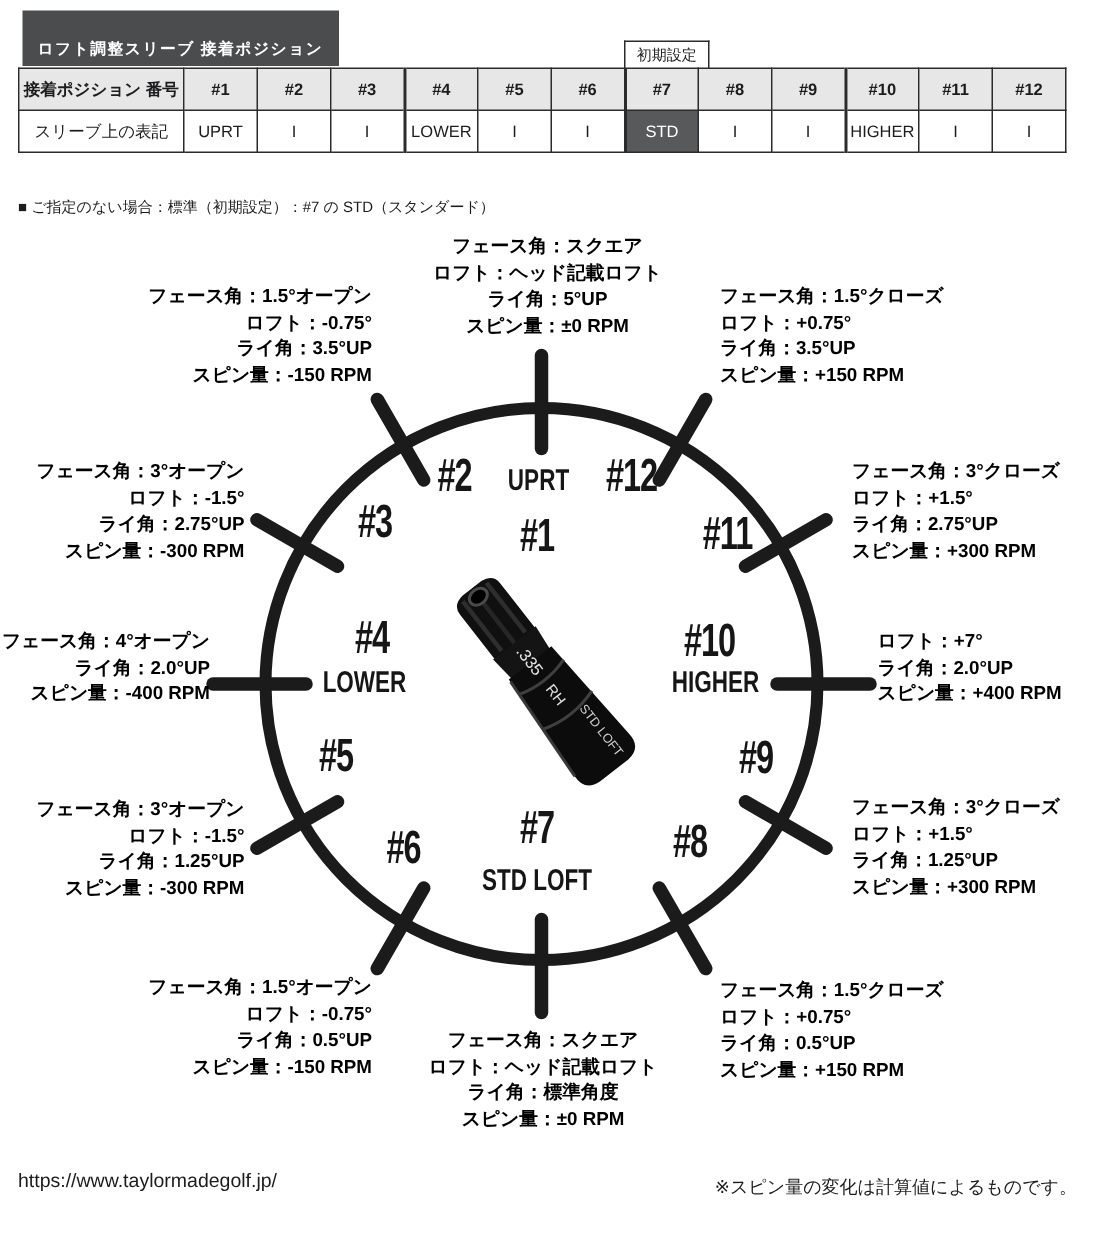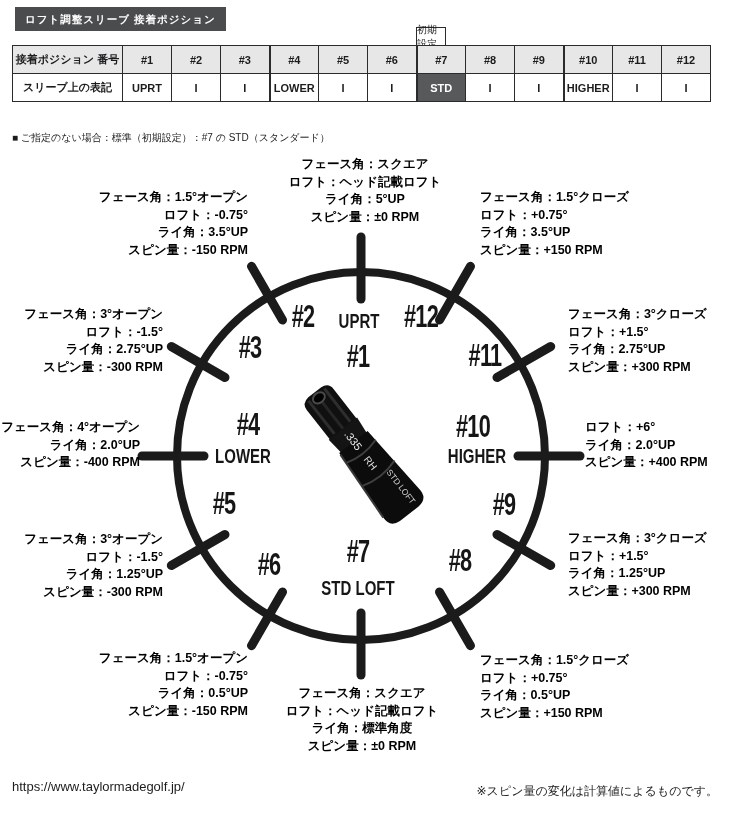--- a/index.html
+++ b/index.html
@@ -1,29 +1,29 @@
 <!DOCTYPE html>
 <html><head>
 <meta charset="utf-8">
 <style>
   html,body{margin:0;padding:0;background:#fff;}
   .page{position:relative;width:730px;height:822px;background:#fff;overflow:hidden;
         font-family:"Liberation Sans","DejaVu Sans",sans-serif;color:#1c1c1e;}
 
   .badge{position:absolute;left:15px;top:7px;background:#4b4c4e;color:#fff;
-         font-size:10.5px;font-weight:bold;letter-spacing:1px;padding:6px 10px 4px;}
-
-  .init-box{position:absolute;left:416px;top:27px;width:30px;height:19px;box-sizing:border-box;
+         font-size:10.5px;font-weight:bold;letter-spacing:1px;padding:19px 10px 4px;}
+
+  .init-box{position:absolute;left:416px;top:27px;width:57px;height:19px;box-sizing:border-box;
             border:1px solid #2b2b2b;border-bottom:none;background:#fff;font-size:10px;
             display:flex;align-items:center;justify-content:center;}
 
   table.ptable{position:absolute;left:12px;top:45px;width:698px;border-collapse:collapse;
                table-layout:fixed;font-size:11px;}
   .ptable th,.ptable td{border:1px solid #2b2b2b;text-align:center;vertical-align:middle;
-               height:27px;padding:0;background:#fff;font-weight:bold;overflow:hidden;}
+               height:27px;padding:0;background:#fff;font-weight:normal;overflow:hidden;}
   .ptable tr.hrow th{background:#e7e7e7;font-weight:bold;}
   .ptable .g{border-left-width:2px;}
   .ptable .dark{background:#58595b;color:#fff;}
   .c-lbl{width:110px;} .c-num{width:49px;}
 
   .tnote{position:absolute;left:12px;top:131px;font-size:10px;color:#1c1c1e;}
 
   .dial-svg{position:absolute;left:131px;top:226px;}
   .sleeve{position:absolute;left:282px;top:375px;}
 
@@ -186,21 +186,21 @@
     <div>ロフト：+1.5°</div>
     <div>ライ角：2.75°UP</div>
     <div>スピン量：+300 RPM</div>
   </div>
   <div class="ann ar" style="right:590px;top:419px">
     <div>フェース角：4°オープン</div>
     <div>ライ角：2.0°UP</div>
     <div>スピン量：-400 RPM</div>
   </div>
   <div class="ann" style="left:585px;top:419px">
-    <div>ロフト：+6°</div>
+    <div>ロフト：+7°</div>
     <div>ライ角：2.0°UP</div>
     <div>スピン量：+400 RPM</div>
   </div>
   <div class="ann ar" style="right:567px;top:531px">
     <div>フェース角：3°オープン</div>
     <div>ロフト：-1.5°</div>
     <div>ライ角：1.25°UP</div>
     <div>スピン量：-300 RPM</div>
   </div>
   <div class="ann" style="left:568px;top:530px">

